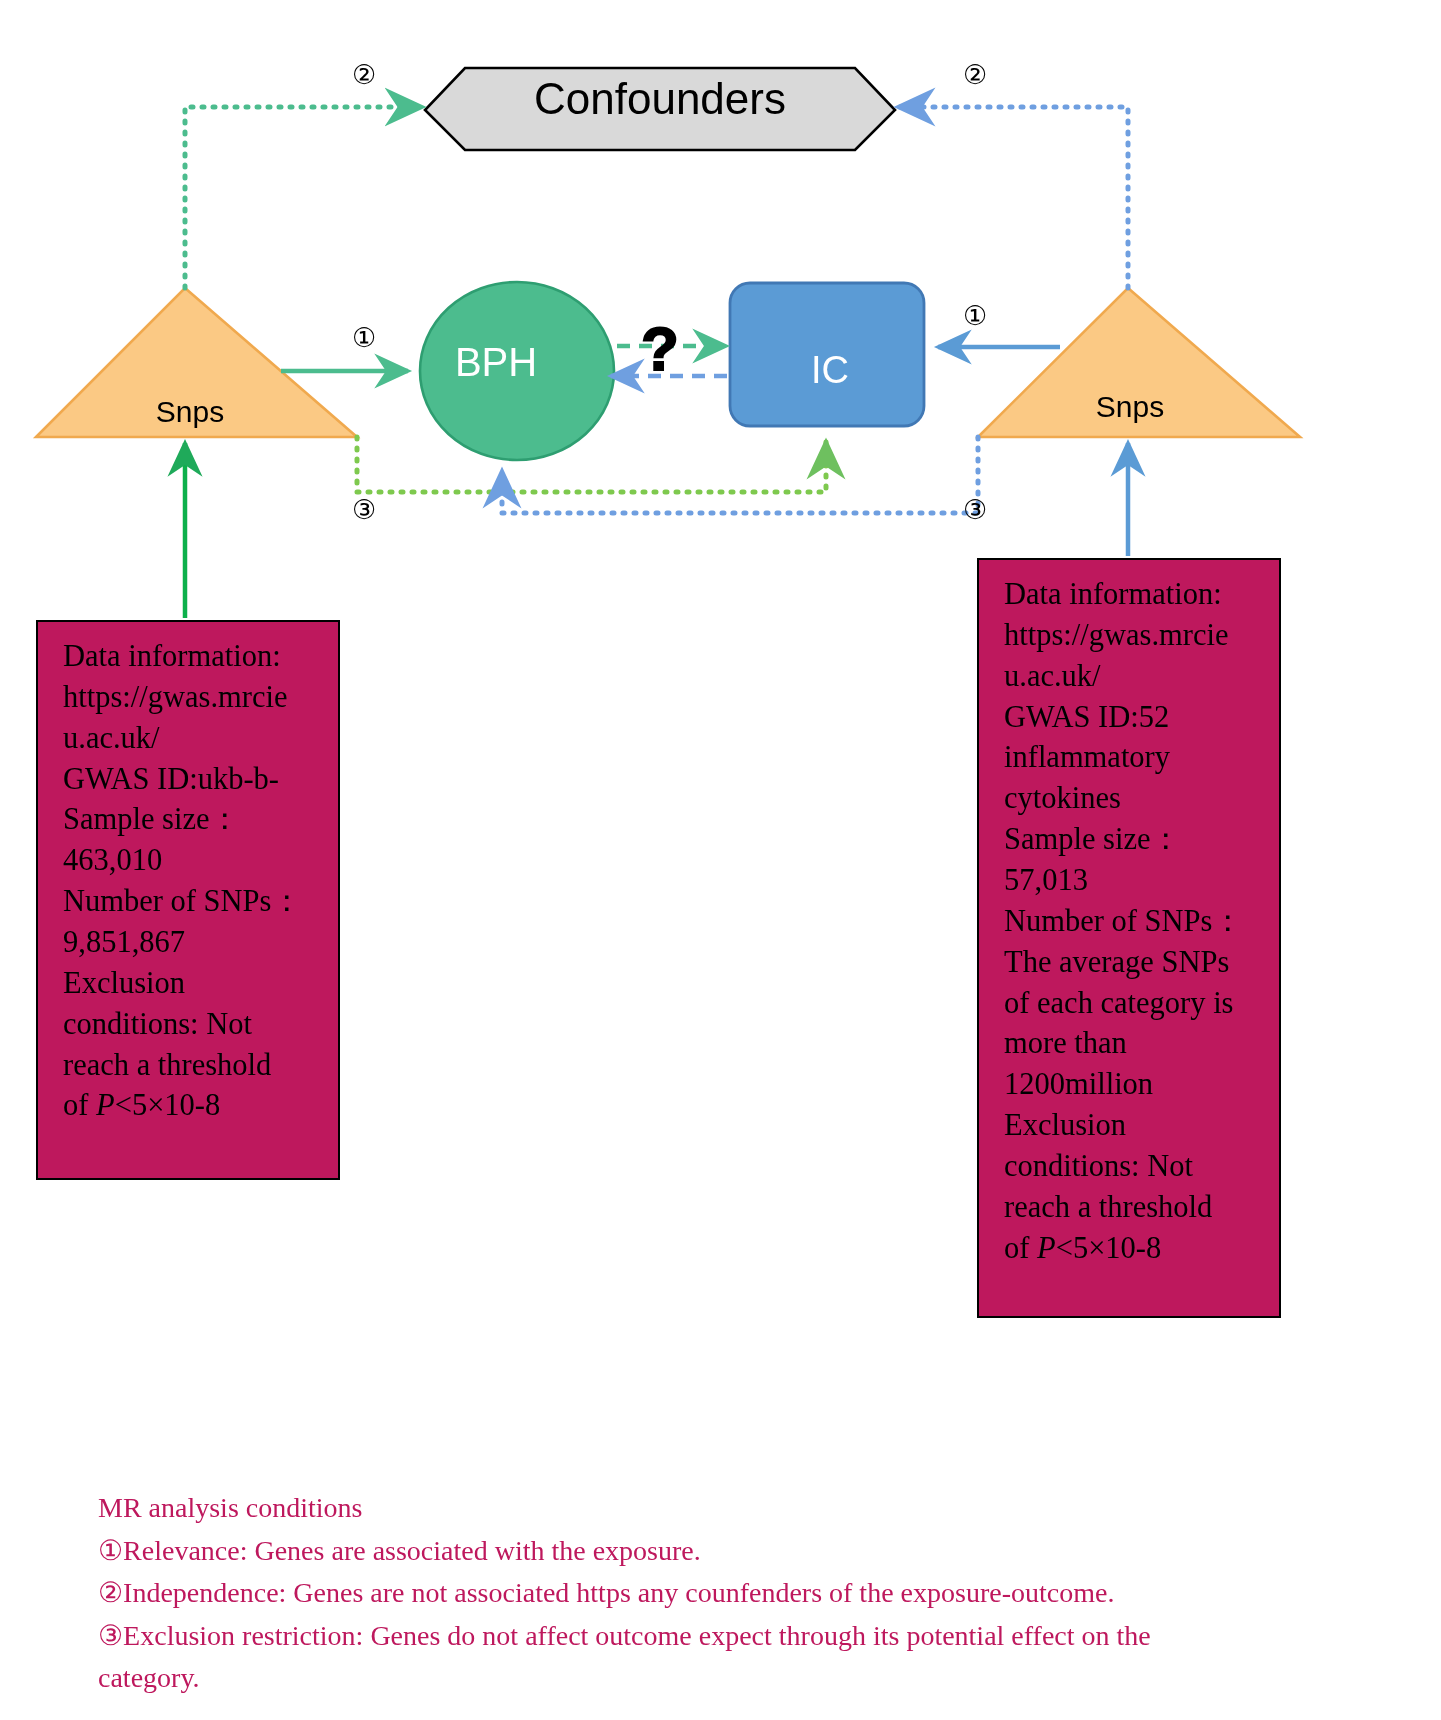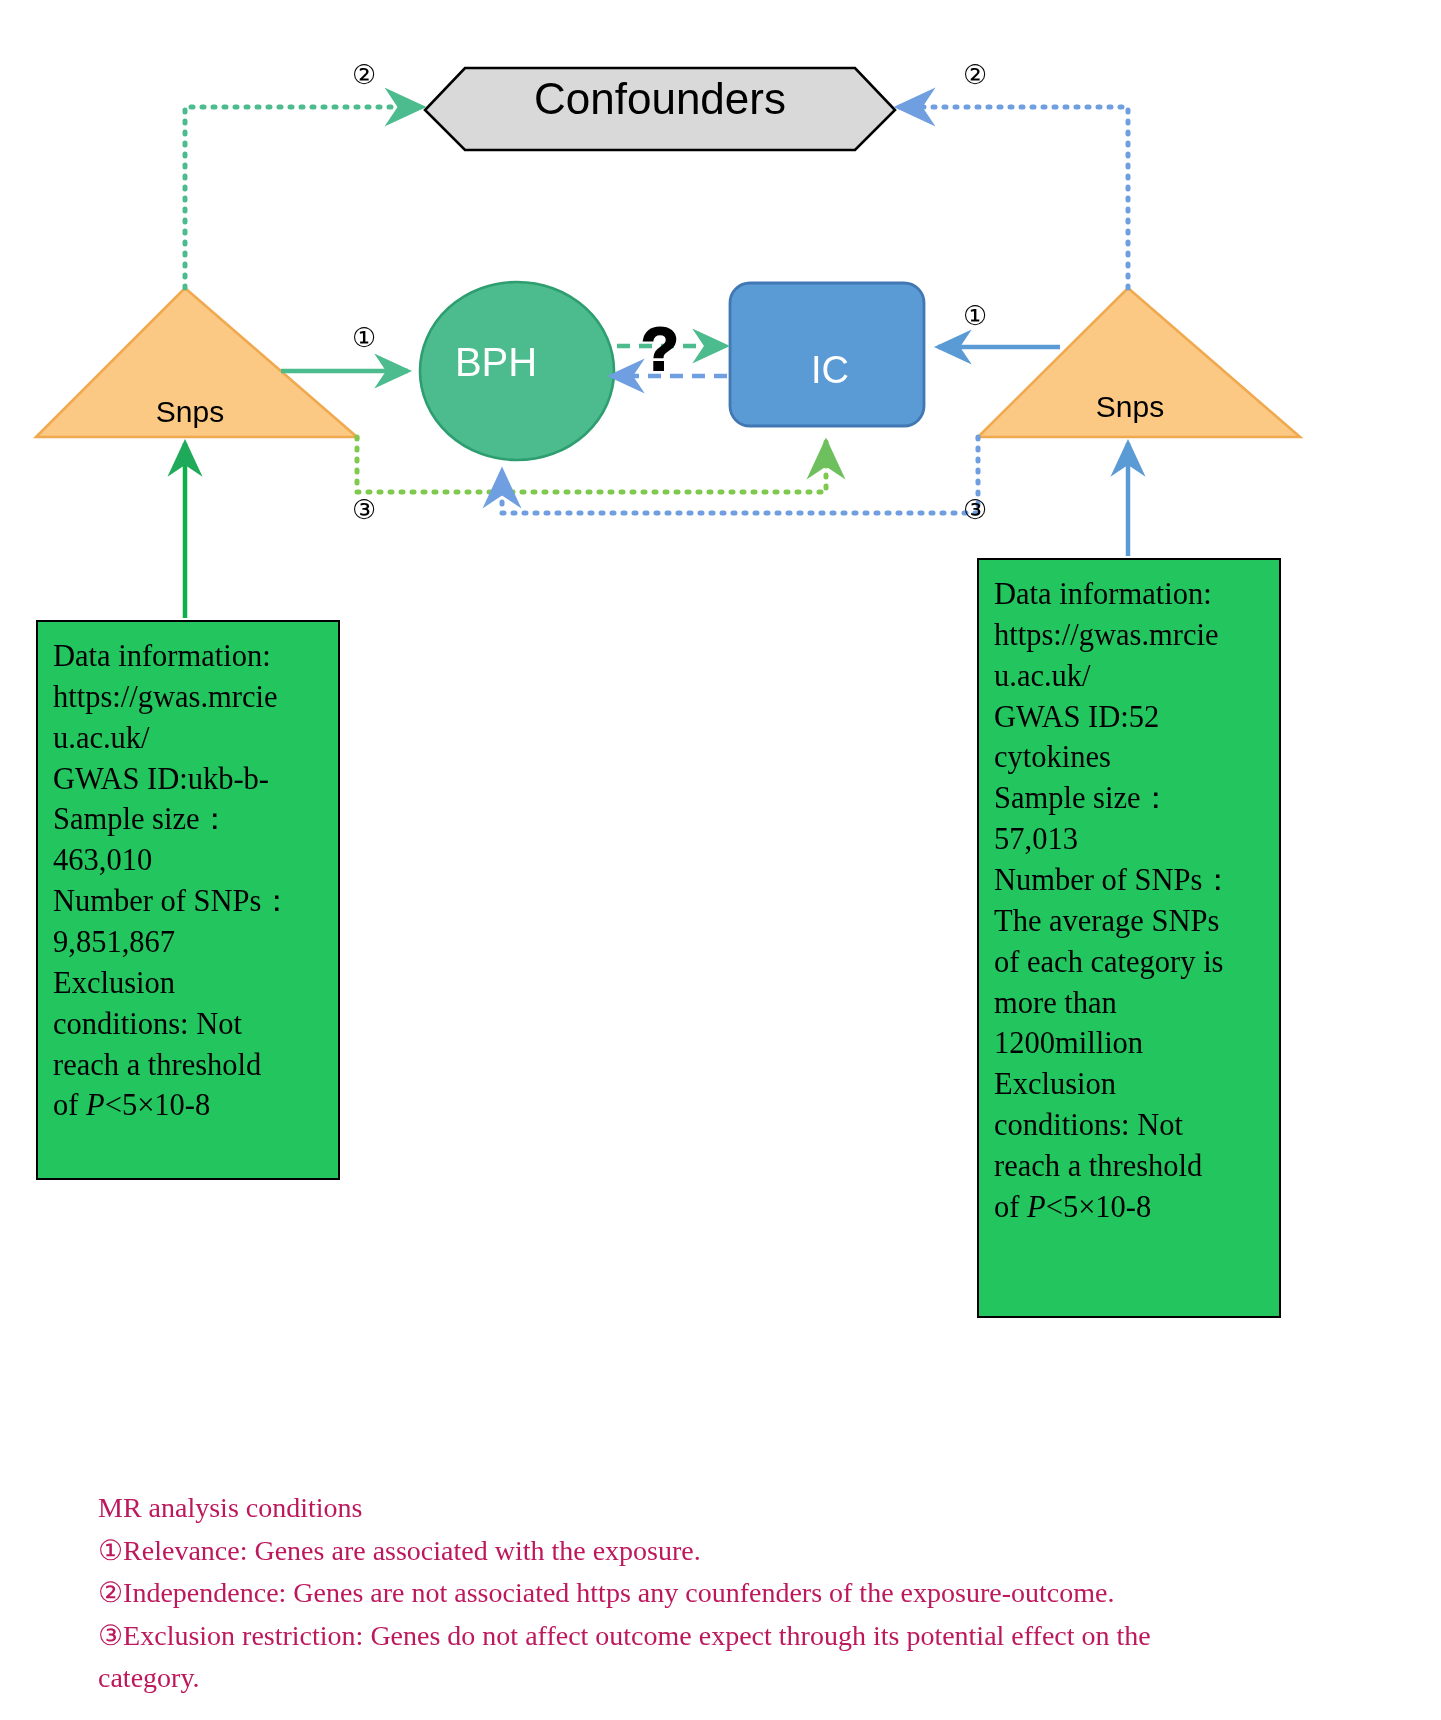--- a/index.html
+++ b/index.html
@@ -89,27 +89,27 @@
     font-weight: bold;
     color: #000000;
     line-height: 1;
     -webkit-text-stroke: 2px #000;
   }
 
   
   .info-box {
     position: absolute;
     border: 2px solid #000000;
-    background: #22c55e;
+    background: #be185d;
     box-sizing: border-box;
     font-family: "Liberation Serif", serif;
     font-size: 30.5px;
     line-height: 1.34;
     color: #000000;
-    padding: 14px 12px 10px 15px;
+    padding: 14px 12px 10px 25px;
   }
   #info-box-left {
     left: 36px; top: 620px;
     width: 304px; height: 560px;
   }
   #info-box-right {
     left: 977px; top: 558px;
     width: 304px; height: 760px;
   }
   .info-box .ln { display: block; white-space: pre; }
@@ -244,20 +244,21 @@
     <span class="ln">conditions: Not</span>
     <span class="ln">reach a threshold</span>
     <span class="ln"><span>of </span><span class="ital">P</span><span>&lt;5×10-8</span></span>
   </div>
 
   <div class="info-box" id="info-box-right">
     <span class="ln">Data information:</span>
     <span class="ln">https://gwas.mrcie</span>
     <span class="ln">u.ac.uk/</span>
     <span class="ln">GWAS ID:52</span>
+    <span class="ln">inflammatory</span>
     <span class="ln">cytokines</span>
     <span class="ln">Sample size：</span>
     <span class="ln">57,013</span>
     <span class="ln">Number of SNPs：</span>
     <span class="ln">The average SNPs</span>
     <span class="ln">of each category is</span>
     <span class="ln">more than</span>
     <span class="ln">1200million</span>
     <span class="ln">Exclusion</span>
     <span class="ln">conditions: Not</span>

